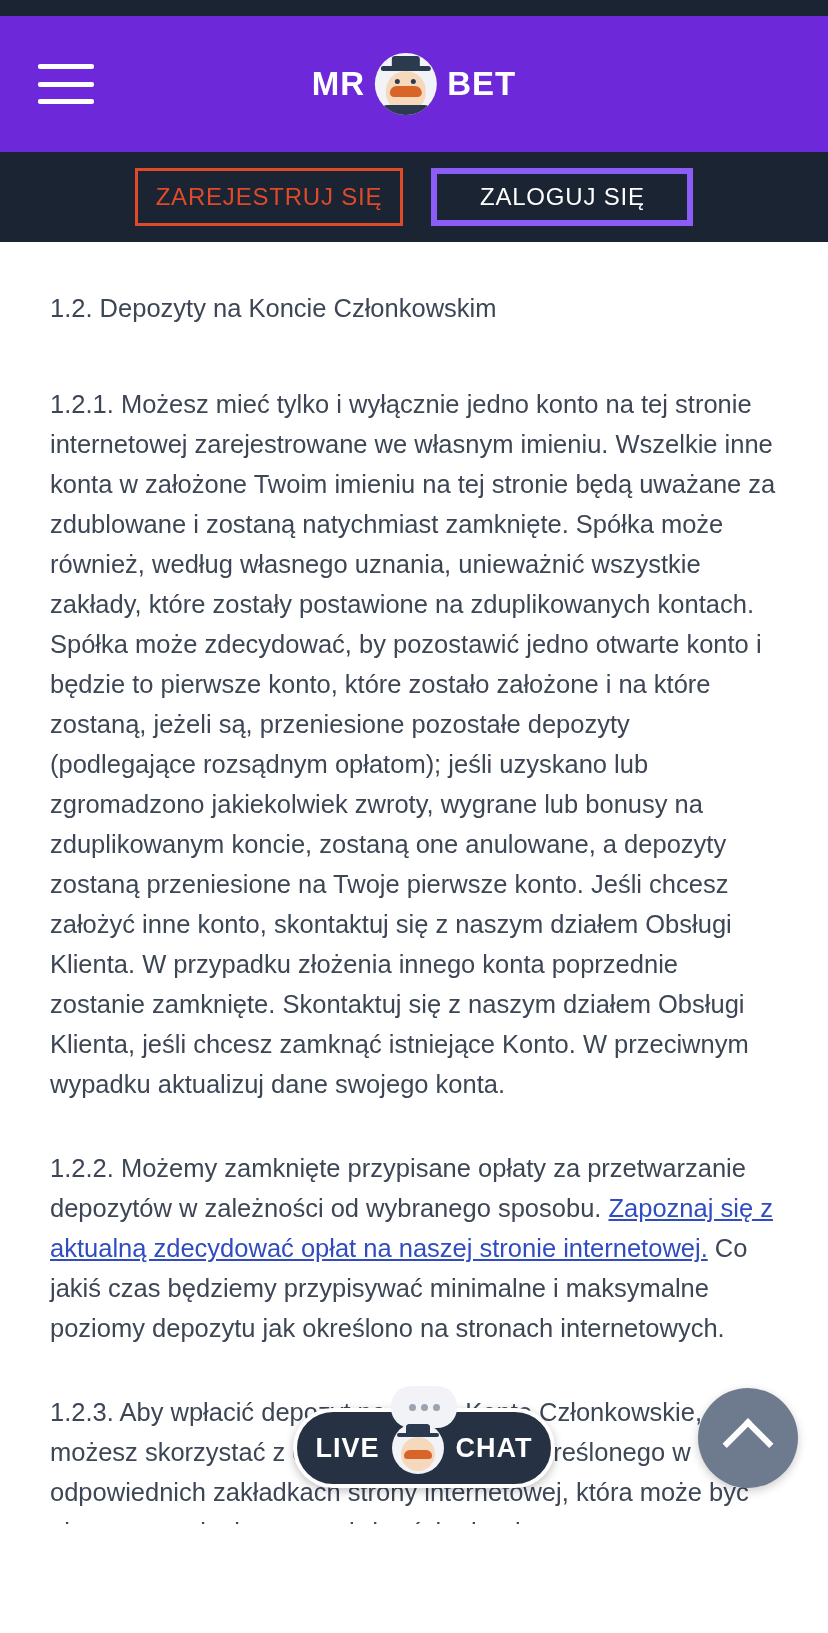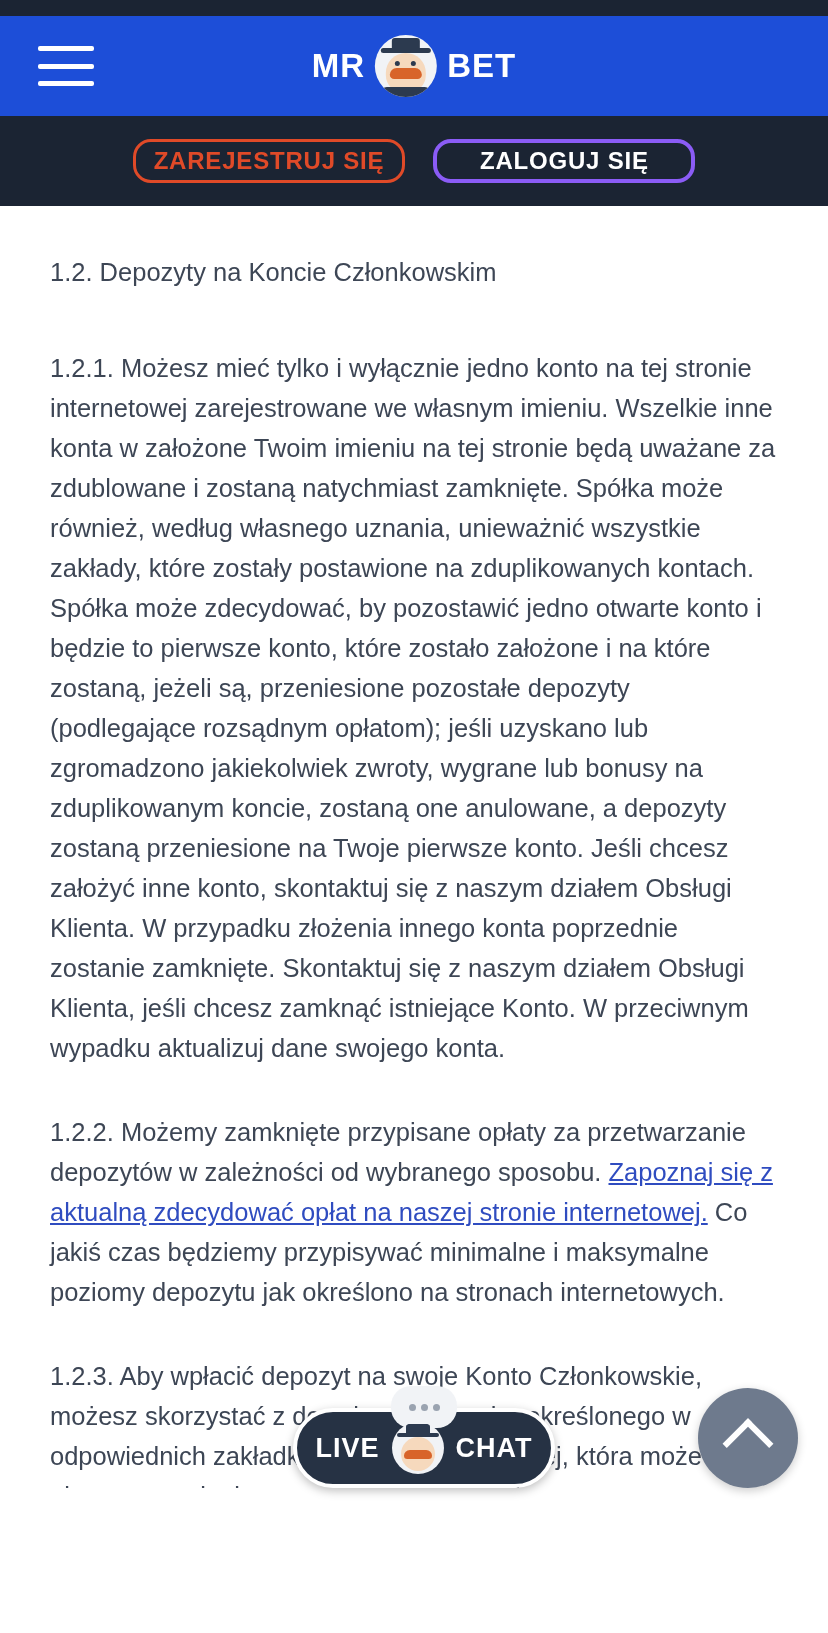--- a/index.html
+++ b/index.html
@@ -23,22 +23,22 @@
 
   
   .status-strip {
     height: 16px;
     background: #1b2433;
     width: 100%;
   }
 
   
   .header {
-    height: 100px;
-    background: #1d4ed8;
+    height: 136px;
+    background: #6d28d9;
     display: flex;
     align-items: center;
     position: relative;
   }
   .burger {
     position: absolute;
     left: 38px;
     top: 50%;
     transform: translateY(-50%);
     width: 56px;
@@ -128,39 +128,39 @@
   
   .authbar {
     height: 90px;
     background: #1b2433;
     display: flex;
     align-items: center;
     justify-content: center;
     gap: 28px;
   }
   .btn {
-    height: 44px;
+    height: 58px;
     min-width: 262px;
-    border-radius: 18px;
+    border-radius: 0;
     display: flex;
     align-items: center;
     justify-content: center;
     font-size: 24px;
-    font-weight: bold;
+    font-weight: normal;
     letter-spacing: 0.8px;
     cursor: pointer;
     background: transparent;
     padding: 0 18px;
   }
   .btn-register {
     border: 3px solid #e04a28;
     color: #e04a28;
   }
   .btn-login {
-    border: 4px solid #8b5cf6;
+    border: 6px solid #8b5cf6;
     color: #ffffff;
     text-align: center;
   }
 
   
   .content {
     padding: 46px 50px 0 50px;
     color: #3d4655;
     font-size: 25.5px;
     line-height: 40px;

